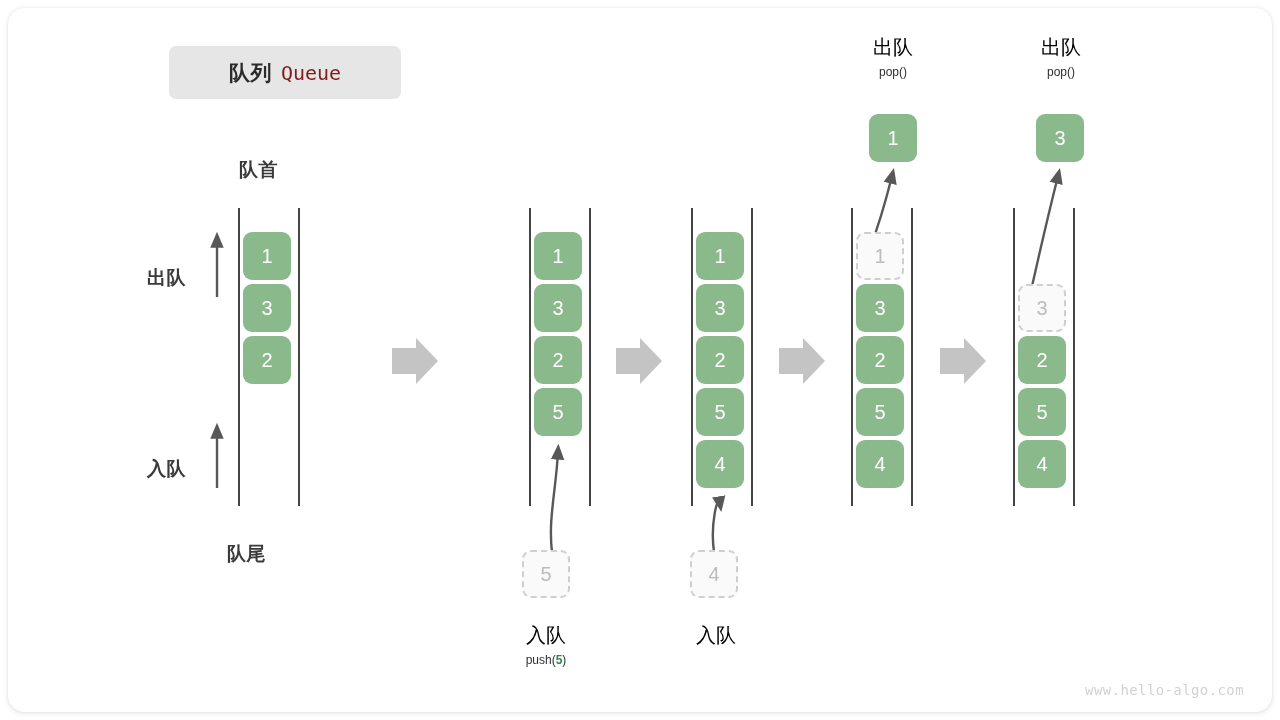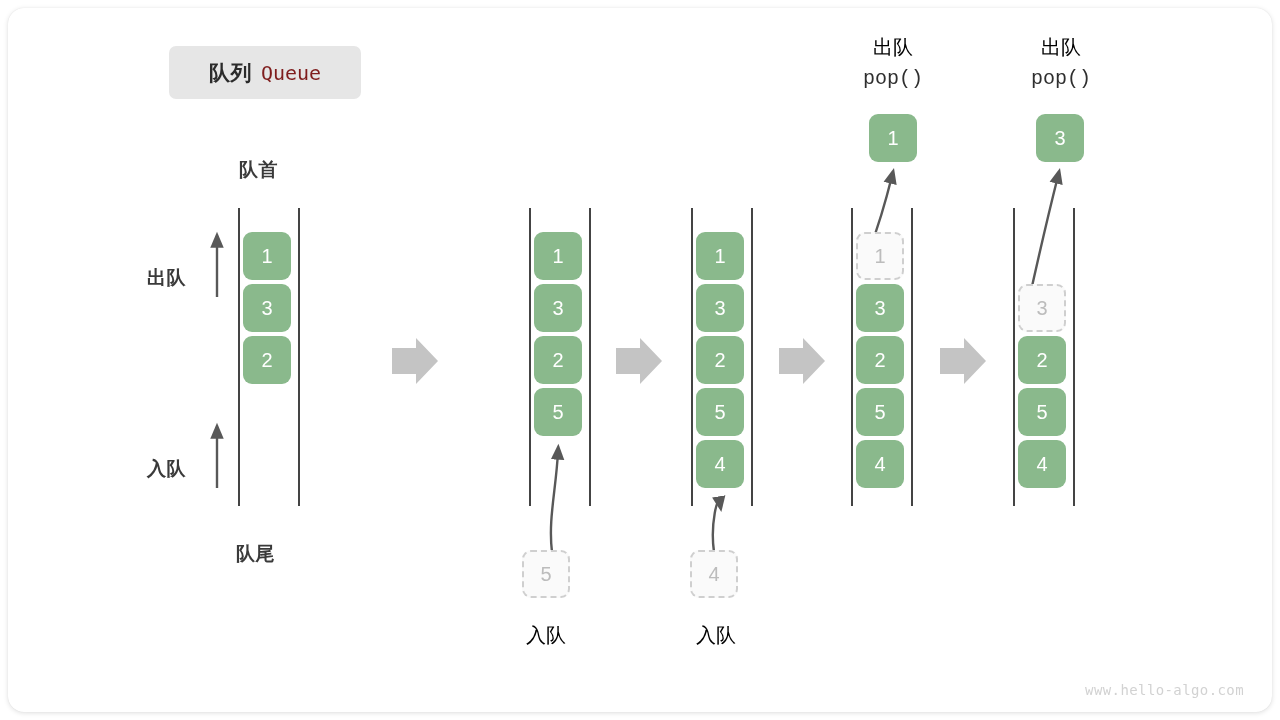--- a/index.html
+++ b/index.html
@@ -27,21 +27,21 @@
     background: #ffffff;
     border-radius: 16px;
     box-shadow: 0 1px 5px rgba(0,0,0,0.13), 0 0 1px rgba(0,0,0,0.10);
   }
 
   
   .title-badge {
     position: absolute;
     left: 169px;
     top: 46px;
-    width: 192px;
+    width: 232px;
     height: 53px;
     background: #e6e6e6;
     border-radius: 7px;
     display: flex;
     align-items: center;
     justify-content: center;
     gap: 9px;
   }
   .title-cn {
     font-size: 21px;
@@ -93,22 +93,22 @@
   .lbl-cn-bold {
     font-size: 19px;
     font-weight: bold;
     letter-spacing: 0.5px;
   }
   .lbl-cn {
     font-size: 20px;
     font-weight: 500;
   }
   .lbl-code {
-    font-family: Liberation Mono, monospace;
-    font-size: 20px;
+    font-family: Liberation Sans, sans-serif;
+    font-size: 12px;
     color: #2f2f2f;
   }
   .arg { color: #2e8b46; font-weight: bold; }
 
   .op-label {
     position: absolute;
     text-align: center;
     line-height: 1.55;
     white-space: nowrap;
   }
@@ -182,21 +182,21 @@
       <path d="M1029,300 C1040,250 1050,208 1058,176" stroke="#585858" stroke-width="2.4" fill="none" marker-end="url(#ah)"></path>
     </g>
   </svg>
 
   <div class="title-badge">
     <span class="title-cn">队列</span>
     <span class="title-en">Queue</span>
   </div>
 
   <div class="lbl lbl-cn-bold" style="left:239px; top:157px;">队首</div>
-  <div class="lbl lbl-cn-bold" style="left:236px; top:541px;">队尾</div>
+  <div class="lbl lbl-cn-bold" style="left:227px; top:541px;">队尾</div>
   <div class="lbl lbl-cn-bold" style="left:147px; top:265px;">出队</div>
   <div class="lbl lbl-cn-bold" style="left:147px; top:456px;">入队</div>
 
   <div class="rail" style="left:238px; top:208px; height:298px;"></div>
   <div class="rail" style="left:298px; top:208px; height:298px;"></div>
 
   <div class="box filled" style="left:243px; top:232px;">1</div>
   <div class="box filled" style="left:243px; top:284px;">3</div>
   <div class="box filled" style="left:243px; top:336px;">2</div>
 
@@ -205,20 +205,21 @@
 
   <div class="box filled" style="left:534px; top:232px;">1</div>
   <div class="box filled" style="left:534px; top:284px;">3</div>
   <div class="box filled" style="left:534px; top:336px;">2</div>
   <div class="box filled" style="left:534px; top:388px;">5</div>
 
   <div class="box ghost" style="left:522px; top:550px;">5</div>
 
   <div class="op-label" style="left:466px; top:620px; width:160px;">
     <div class="lbl-cn">入队</div>
+    <div class="lbl-code"><span>push(</span><span class="arg">5</span><span>)</span></div>
   </div>
 
   <div class="rail" style="left:691px; top:208px; height:298px;"></div>
   <div class="rail" style="left:751px; top:208px; height:298px;"></div>
 
   <div class="box filled" style="left:696px; top:232px;">1</div>
   <div class="box filled" style="left:696px; top:284px;">3</div>
   <div class="box filled" style="left:696px; top:336px;">2</div>
   <div class="box filled" style="left:696px; top:388px;">5</div>
   <div class="box filled" style="left:696px; top:440px;">4</div>

